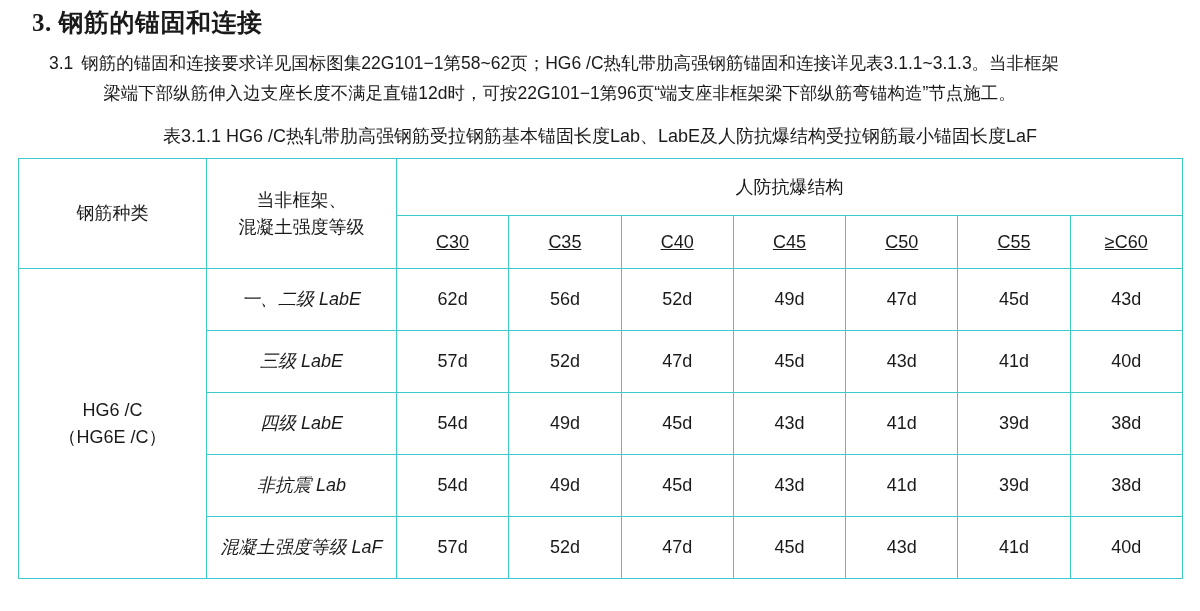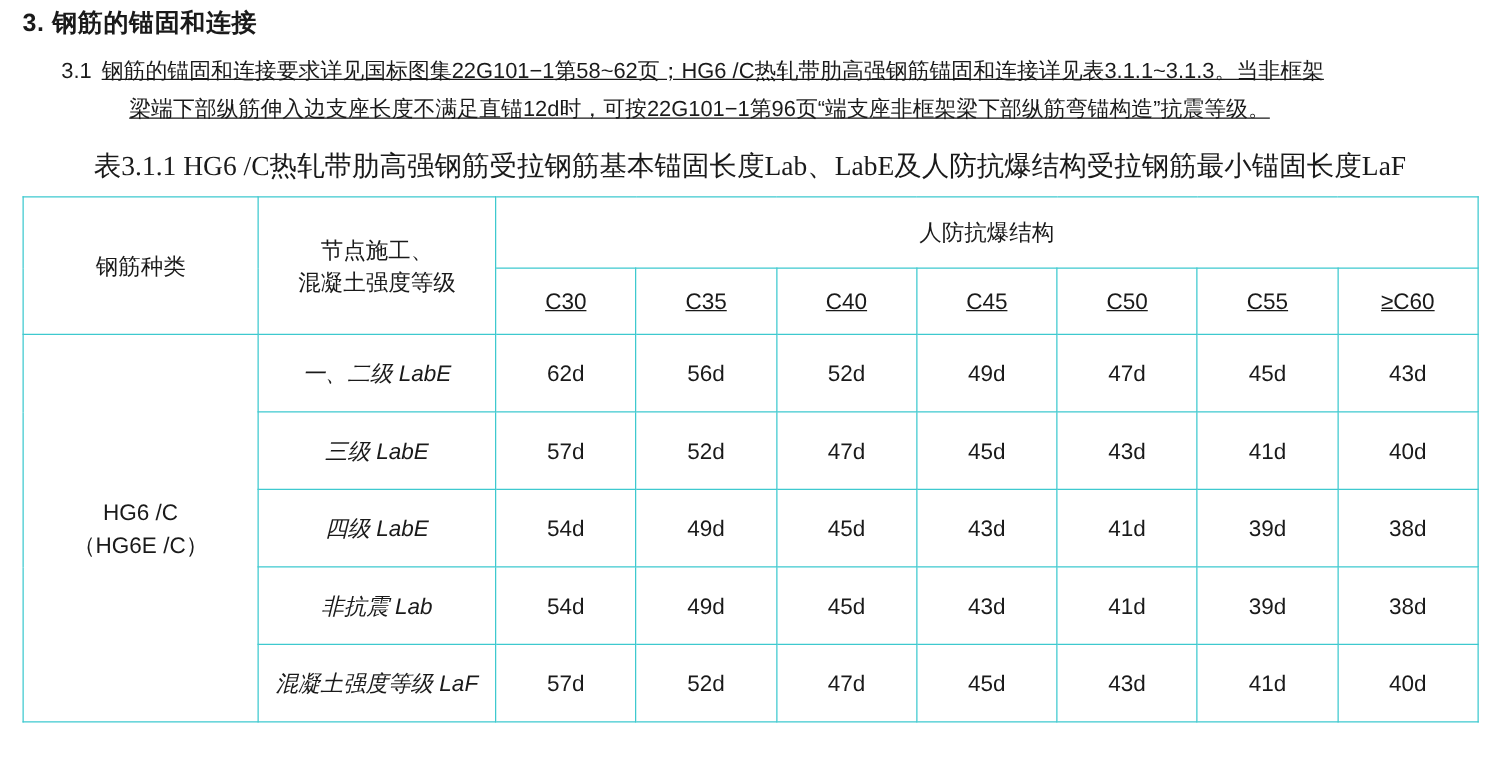--- a/index.html
+++ b/index.html
@@ -15,58 +15,57 @@
     overflow: hidden;
   }
   .page {
     position: relative;
     width: 1200px;
     height: 611px;
     box-sizing: border-box;
     padding: 0 18px;
   }
   .section-title {
-    font-size: 20px;
+    font-size: 25px;
     font-weight: bold;
     letter-spacing: 0.5px;
-    margin: 6px 0 2px 0;
+    margin: 6px 0 2px 14px;
     line-height: 1.35;
+    font-family: Liberation Serif, serif;
   }
   .para {
     display: flex;
     align-items: flex-start;
     margin-top: 8px;
     font-size: 17.5px;
     line-height: 1.75;
   }
   .para-num {
     flex: 0 0 auto;
     font-weight: normal;
     padding-right: 8px;
     white-space: nowrap;
     margin-left: 31px;
   }
   .para-body {
     flex: 1 1 auto;
     text-align: justify;
-    text-decoration: underline;
   }
   .para-line {
     display: block;
     white-space: nowrap;
   }
   .para-line.indent {
     padding-left: 22px;
   }
   .table-caption {
     text-align: center;
-    font-size: 22px;
+    font-size: 18px;
     margin: 14px 0 8px 0;
     line-height: 1.5;
-    font-family: Liberation Serif, serif;
   }
   table.maintable {
     border-collapse: collapse;
     width: 1164px;
     margin: 0 auto;
     table-layout: fixed;
     background: #fff;
   }
   table.maintable th,
   table.maintable td {
@@ -112,21 +111,21 @@
 
   <div class="section-title">
     <span>3.</span>
     <span>钢筋的锚固和连接</span>
   </div>
 
   <div class="para">
     <span class="para-num">3.1</span>
     <span class="para-body">
       <span class="para-line">钢筋的锚固和连接要求详见国标图集22G101−1第58~62页；HG6 /C热轧带肋高强钢筋锚固和连接详见表3.1.1~3.1.3。当非框架</span>
-      <span class="para-line indent">梁端下部纵筋伸入边支座长度不满足直锚12d时，可按22G101−1第96页“端支座非框架梁下部纵筋弯锚构造”抗震等级。</span>
+      <span class="para-line indent">梁端下部纵筋伸入边支座长度不满足直锚12d时，可按22G101−1第96页“端支座非框架梁下部纵筋弯锚构造”节点施工。</span>
     </span>
   </div>
 
   <div class="table-caption">表3.1.1   HG6 /C热轧带肋高强钢筋受拉钢筋基本锚固长度Lab、LabE及人防抗爆结构受拉钢筋最小锚固长度LaF</div>
 
   <table class="maintable">
     <colgroup>
       <col class="col-kind">
       <col class="col-grade">
       <col class="col-c">
@@ -134,21 +133,21 @@
       <col class="col-c">
       <col class="col-c">
       <col class="col-c">
       <col class="col-c">
       <col class="col-c">
     </colgroup>
     <thead>
       <tr>
         <th class="hdr-tall hdr-label" rowspan="2">钢筋种类</th>
         <th class="hdr-tall hdr-label" rowspan="2">
-          <span class="multi">节点施工、</span>
+          <span class="multi">当非框架、</span>
           <span class="multi">混凝土强度等级</span>
         </th>
         <th class="hdr-top hdr-label" colspan="7">人防抗爆结构</th>
       </tr>
       <tr>
         <th class="hdr-bot">C30</th>
         <th class="hdr-bot">C35</th>
         <th class="hdr-bot">C40</th>
         <th class="hdr-bot">C45</th>
         <th class="hdr-bot">C50</th>

